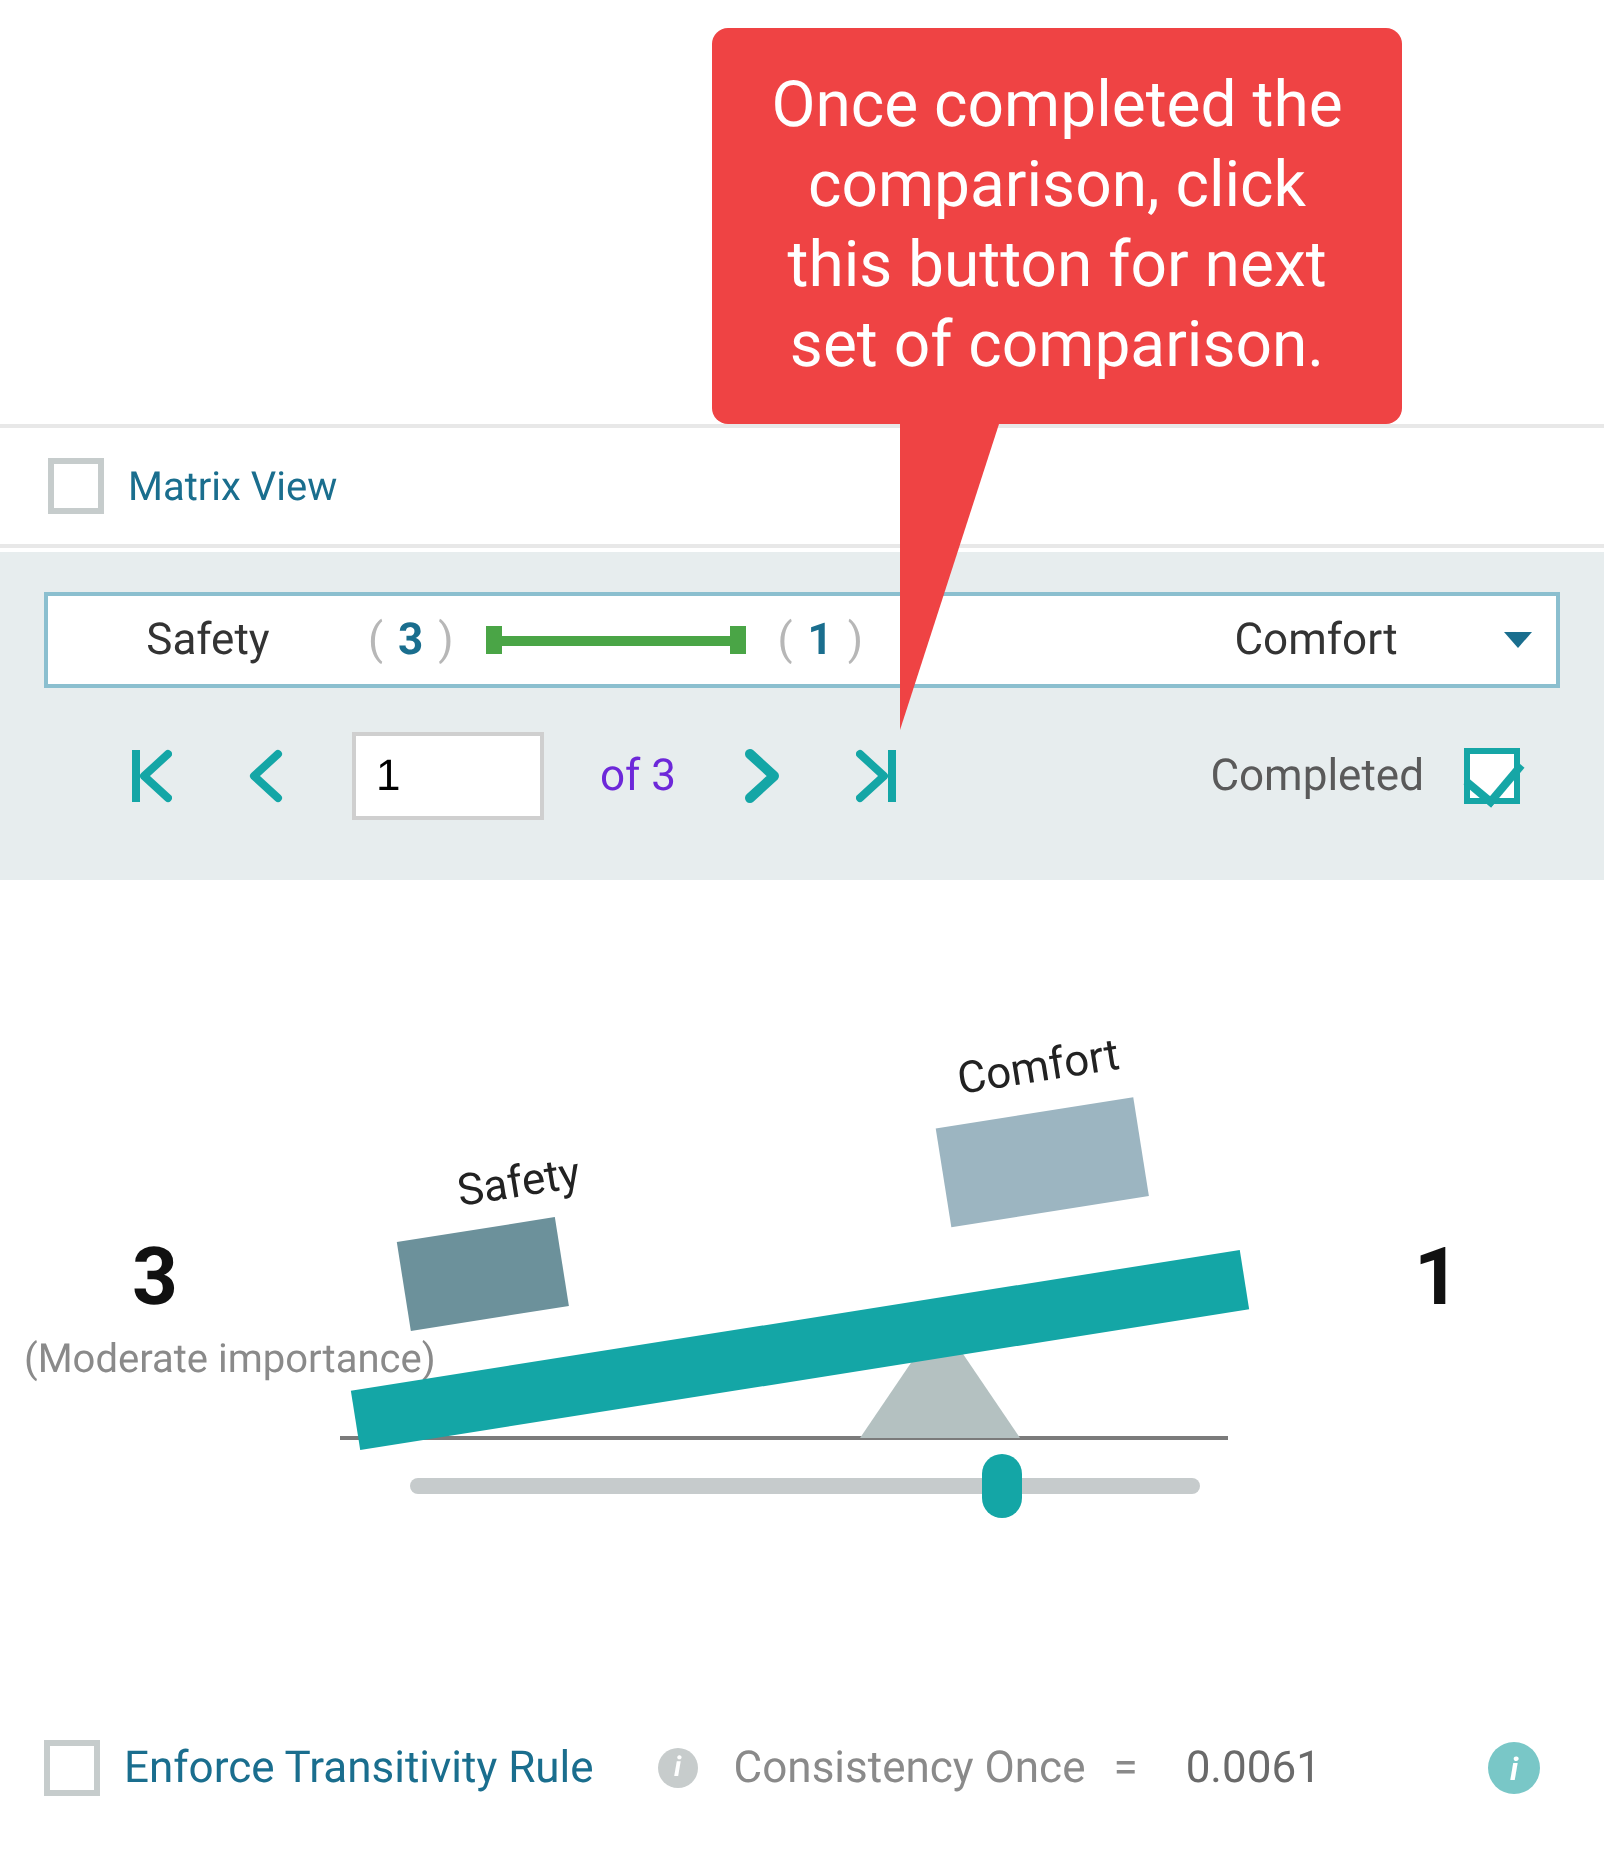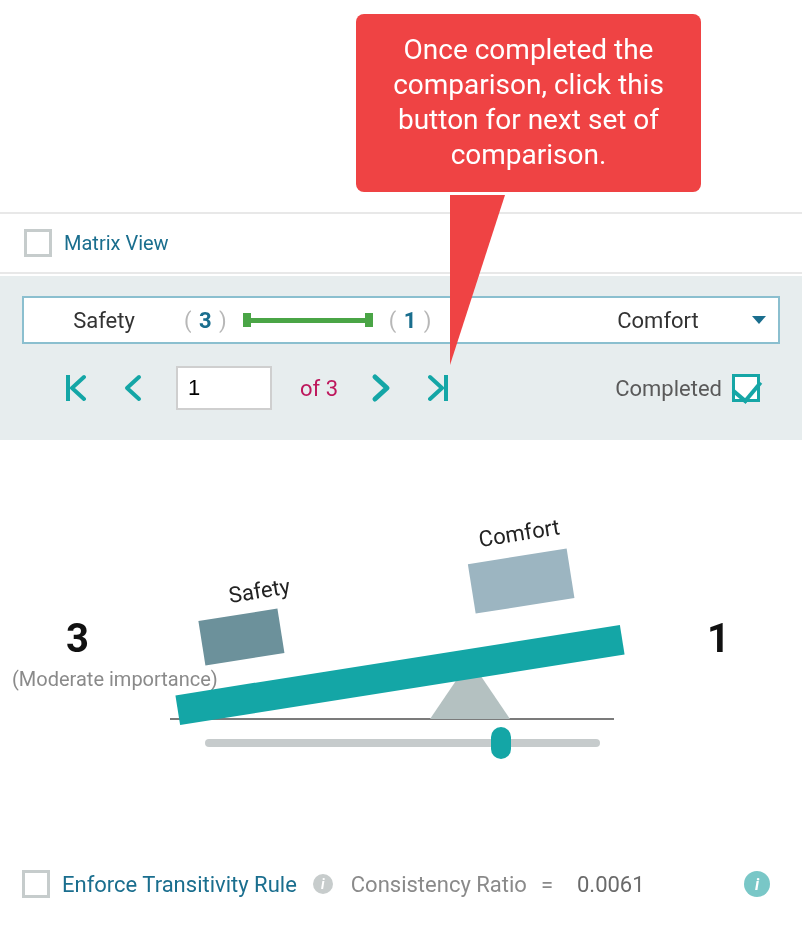--- a/index.html
+++ b/index.html
@@ -15,21 +15,21 @@
   }
 
   
   .callout {
     position: absolute;
     top: 14px;
     left: 356px;
     width: 345px;
     background: #ef4344;
     color: #fff;
-    font-size: 28px;
+    font-size: 32px;
     line-height: 1.25;
     text-align: center;
     padding: 18px 20px 20px;
     border-radius: 8px;
     z-index: 20;
   }
   .callout-tail {
     position: absolute;
     top: 195px;
     left: 450px;
@@ -135,24 +135,24 @@
     display: flex; align-items: center; justify-content: center;
     cursor: pointer;
   }
   .page-input {
     width: 96px; height: 44px;
     border: 2px solid #cfcfcf;
     font-size: 22px;
     padding: 0 10px;
     background: #fff;
   }
-  .of-text { color: #be185d; }
+  .of-text { color: #6d28d9; }
   .completed-wrap {
     margin-left: auto;
-    display: flex; align-items: center; gap: 10px;
+    display: flex; align-items: center; gap: 20px;
     color: #5a5a5a;
     padding-right: 10px;
   }
 
   
   .seesaw-area {
     position: absolute;
     top: 505px; left: 0; right: 0;
     height: 280px;
   }
@@ -187,21 +187,21 @@
     background:#14a6a6; border-radius: 10px;
   }
 
   
   .bottom-row {
     position: absolute;
     top: 870px; left: 22px; right: 22px;
     display: flex; align-items: center;
     font-size: 22px;
   }
-  .transitivity-label { color:#1a6e8e; margin-right: 6px;}
+  .transitivity-label { color:#1a6e8e; margin-right: 22px;}
   .info-badge {
     width: 20px; height: 20px; border-radius: 50%;
     background:#c7cccc; color:#fff;
     display:flex;align-items:center;justify-content:center;
     font-weight:700; font-size:14px; font-style: italic;
     margin: 0 10px;
   }
   .info-badge.big { width:26px;height:26px;background:#79c7c7;font-size:16px;}
   .consistency-text { color:#8a8a8a; margin-left: 8px;}
   .consistency-val { color:#6a6a6a; margin-left: 24px;}
@@ -300,18 +300,18 @@
   <div class="slider">
     <div class="track"></div>
     <div class="thumb"></div>
   </div>
 </div>
 
 <div class="bottom-row">
   <div class="chk"></div>
   <span class="transitivity-label">Enforce Transitivity Rule</span>
   <span class="info-badge">i</span>
-  <span class="consistency-text">Consistency Ratio</span>
+  <span class="consistency-text">Consistency Once</span>
   <span class="consistency-text" style="margin-left:14px;">=</span>
   <span class="consistency-val">0.0061</span>
   <span style="margin-left:auto;"></span>
   <span class="info-badge big">i</span>
 </div>
 
 </body></html>

